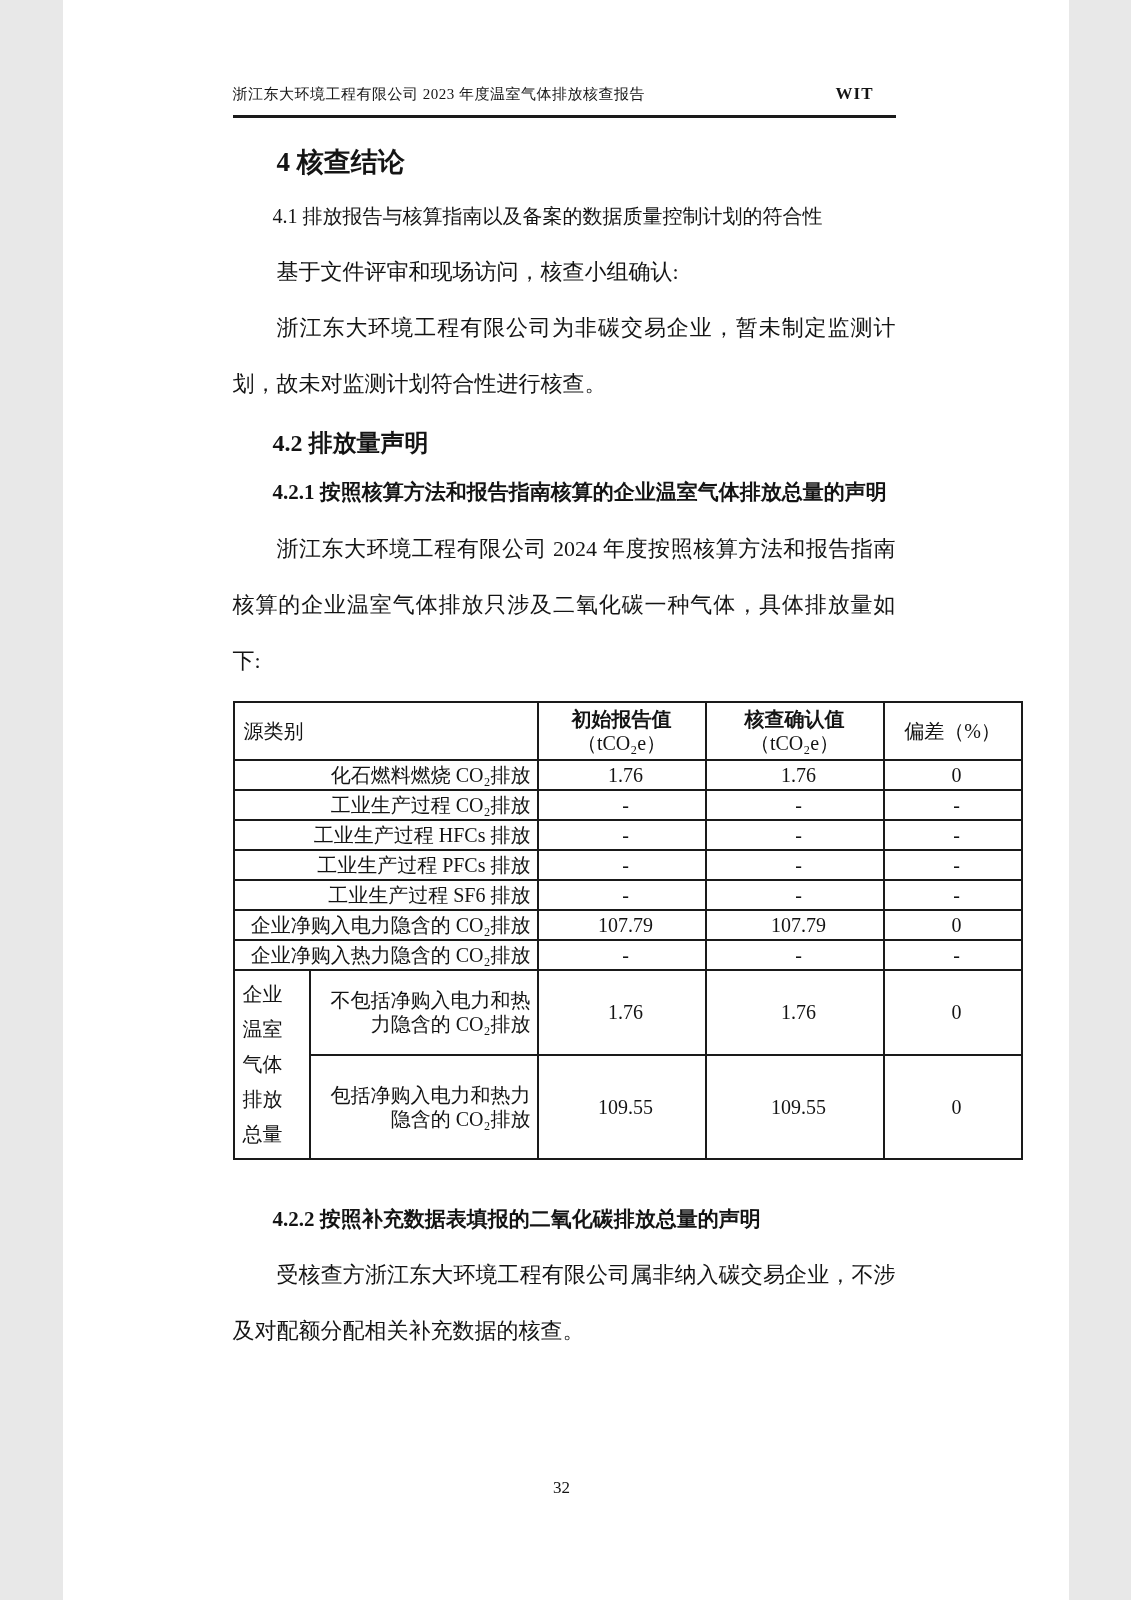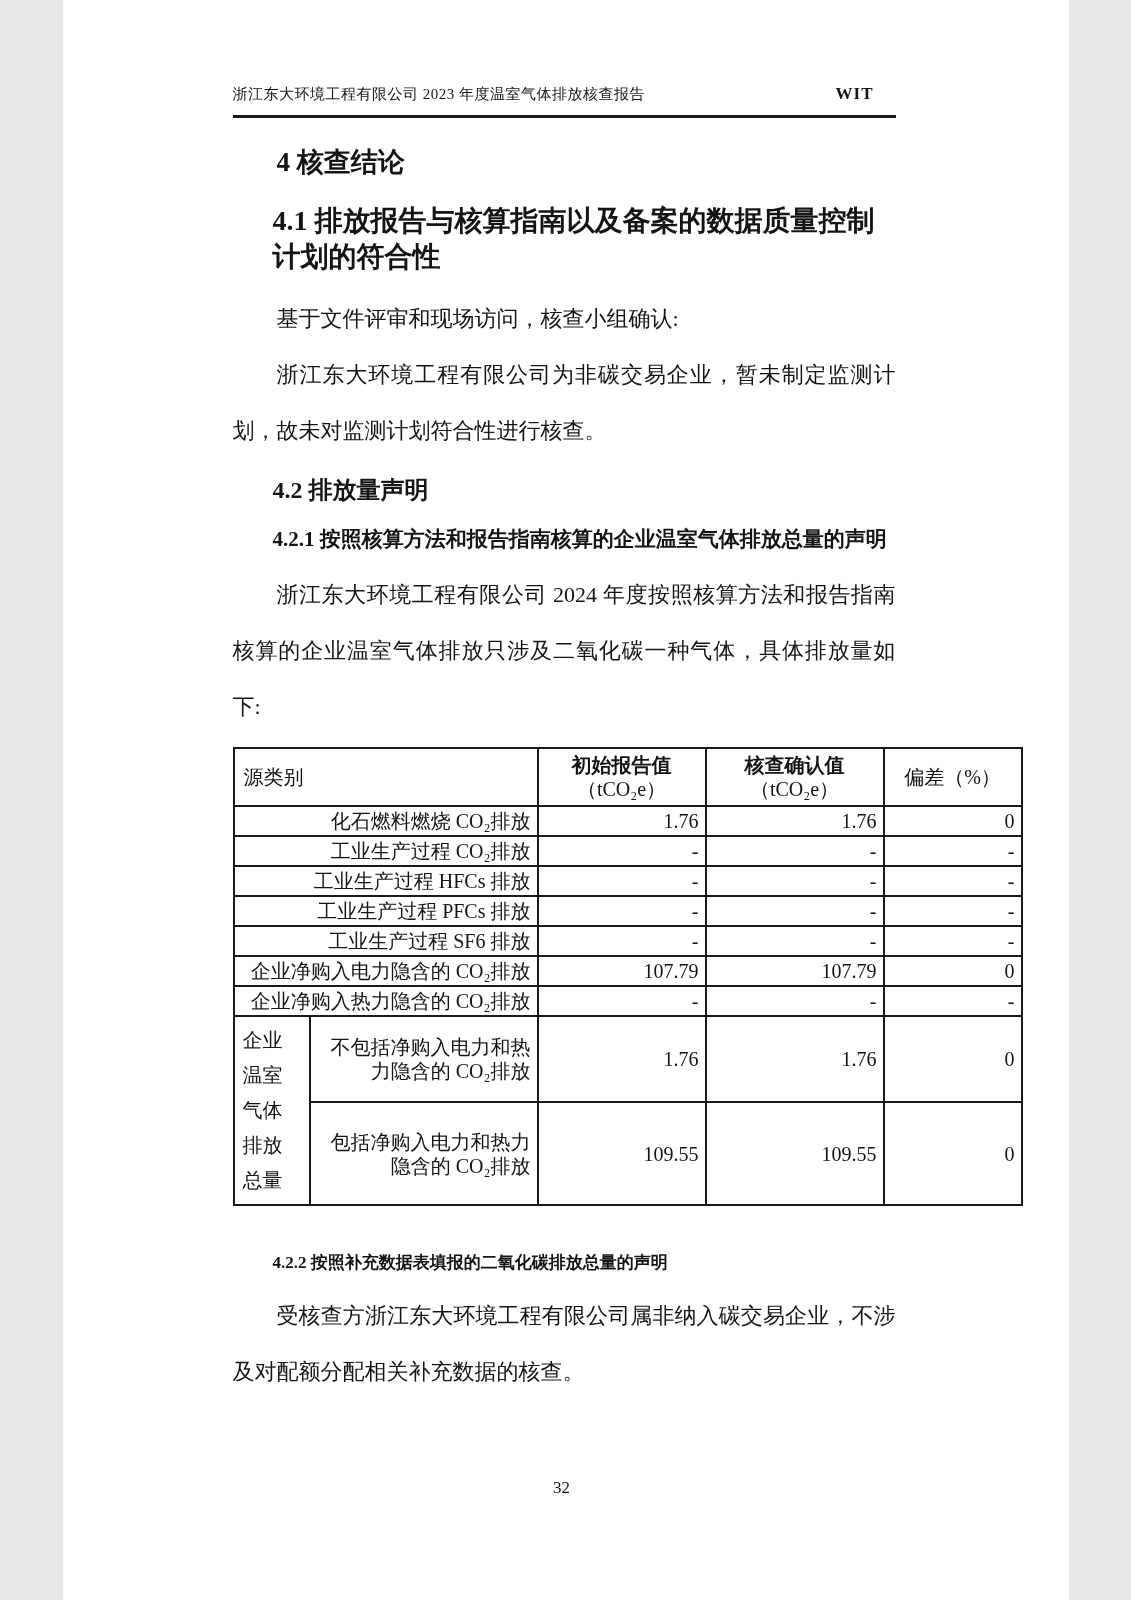--- a/index.html
+++ b/index.html
@@ -17,24 +17,24 @@
   
   .hdr{
     display:flex;justify-content:space-between;align-items:flex-end;
     border-bottom:3px solid #1a1a1a;
     padding-bottom:11px;
   }
   .hdr .left{font-size:15px;letter-spacing:.5px;}
   .hdr .right{font-size:17px;font-weight:bold;letter-spacing:1px;margin-right:22px;}
   
   h1.h4{font-size:27px;font-weight:bold;margin:27px 0 0 44px;line-height:1.3;}
-  h2.h41{font-size:28px;font-weight:bold;margin:23px 0 15px 40px;line-height:1.3;}
+  h2.h41{font-size:20px;font-weight:normal;margin:23px 0 15px 40px;line-height:1.3;}
   h2.h42{font-size:24px;font-weight:bold;margin:16px 0 0 40px;line-height:1.3;}
   h3.h421{font-size:21px;font-weight:bold;margin:20px 0 0 40px;line-height:1.3;}
-  h3.h422{font-size:17px;font-weight:bold;margin:46px 0 0 40px;line-height:1.3;}
+  h3.h422{font-size:21px;font-weight:bold;margin:46px 0 0 40px;line-height:1.3;}
   
   p.body{
     font-size:22px;line-height:56px;margin:0;
     text-align:justify;text-indent:44px;
   }
   p.body.first{margin-top:14px;}
   
   table.emis{
     border-collapse:collapse;table-layout:fixed;
     width:788px;margin-top:12px;
@@ -49,21 +49,21 @@
   table.emis th,table.emis td{
     border:2px solid #1a1a1a;
     padding:2px 6px;
     vertical-align:middle;
     line-height:1.2;
   }
   table.emis th{font-weight:normal;text-align:center;padding:4px 4px;}
   table.emis th.lblh{text-align:left;padding-left:9px;}
   table.emis .b{font-weight:bold;}
   table.emis td.lbl{text-align:right;padding-left:9px;}
-  table.emis td.val{text-align:right;padding-left:14px;}
+  table.emis td.val{text-align:center;padding-left:14px;}
   table.emis td.grp{
     text-align:left;padding:6px 8px;
     word-break:break-all;line-height:1.75;
   }
   table.emis td.sub{padding-top:8px;padding-bottom:8px;padding-left:11px;}
   table.emis tr.tall td.sub,
   table.emis tr.tall td.val{padding-top:15px;padding-bottom:15px;}
   
   .ftr{
     position:absolute;left:0;right:8px;top:1478px;

